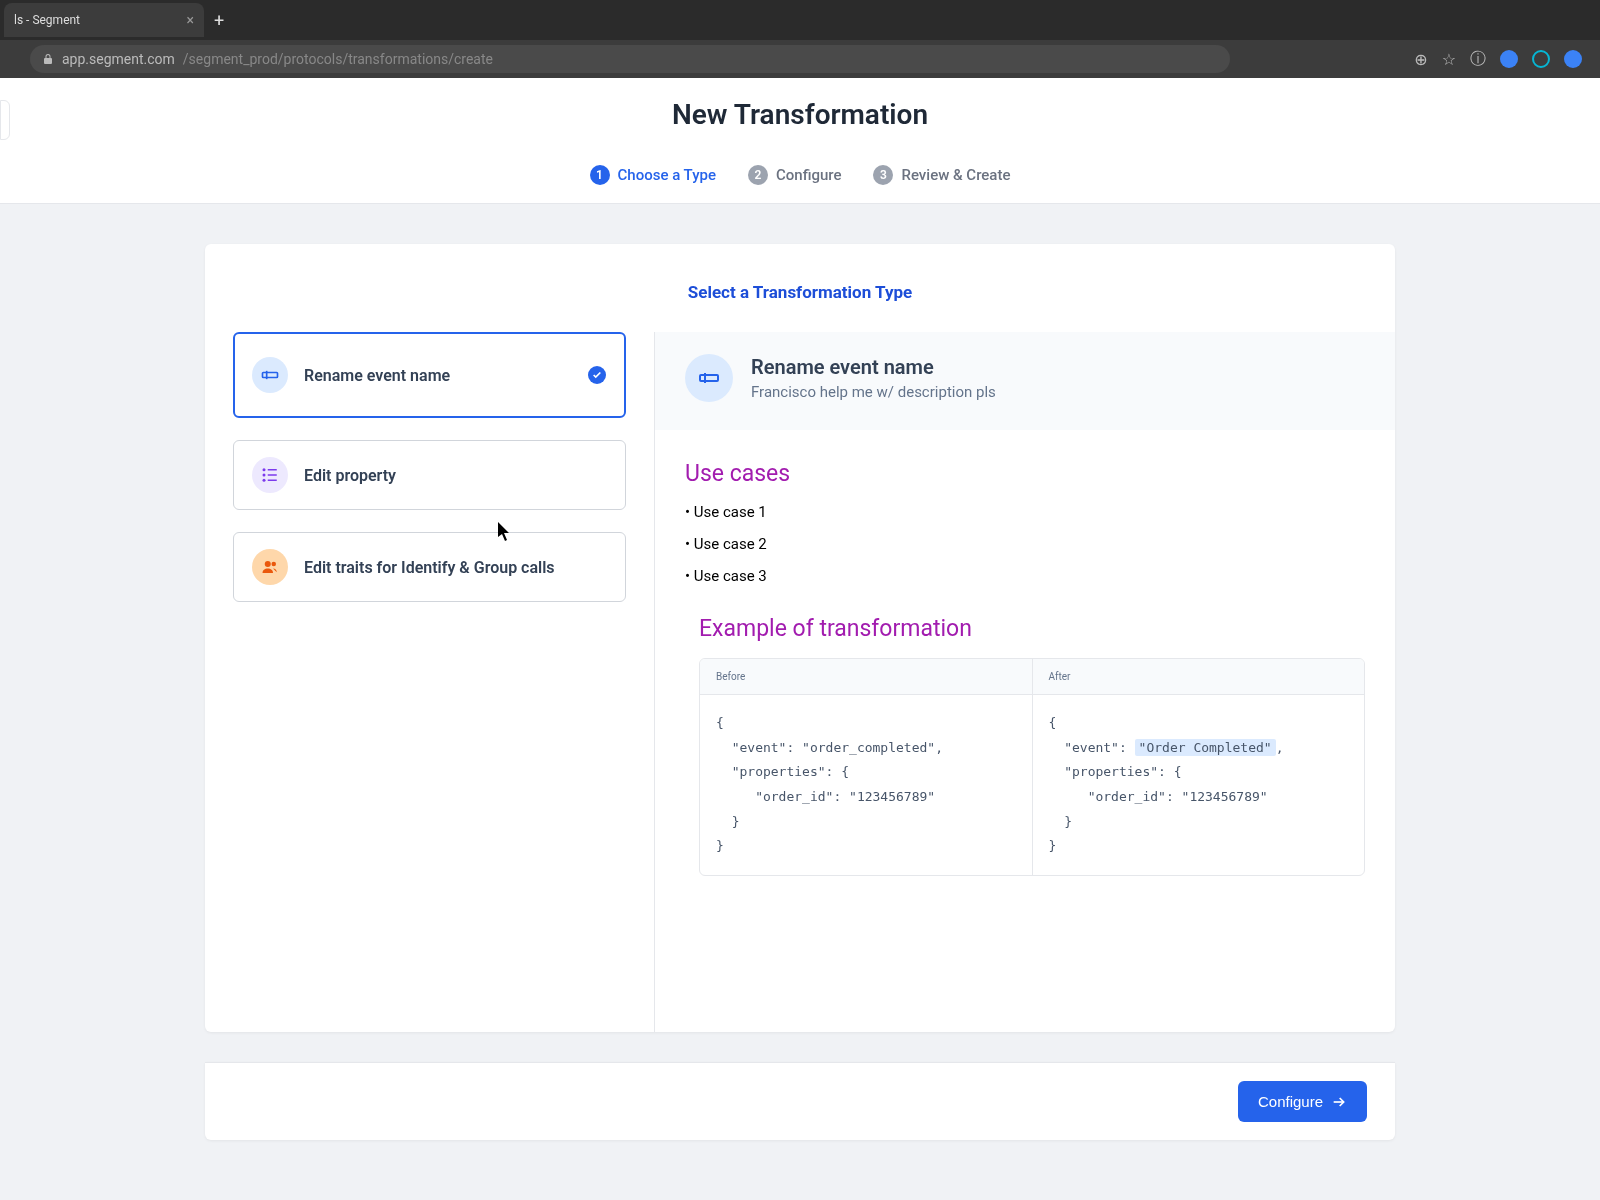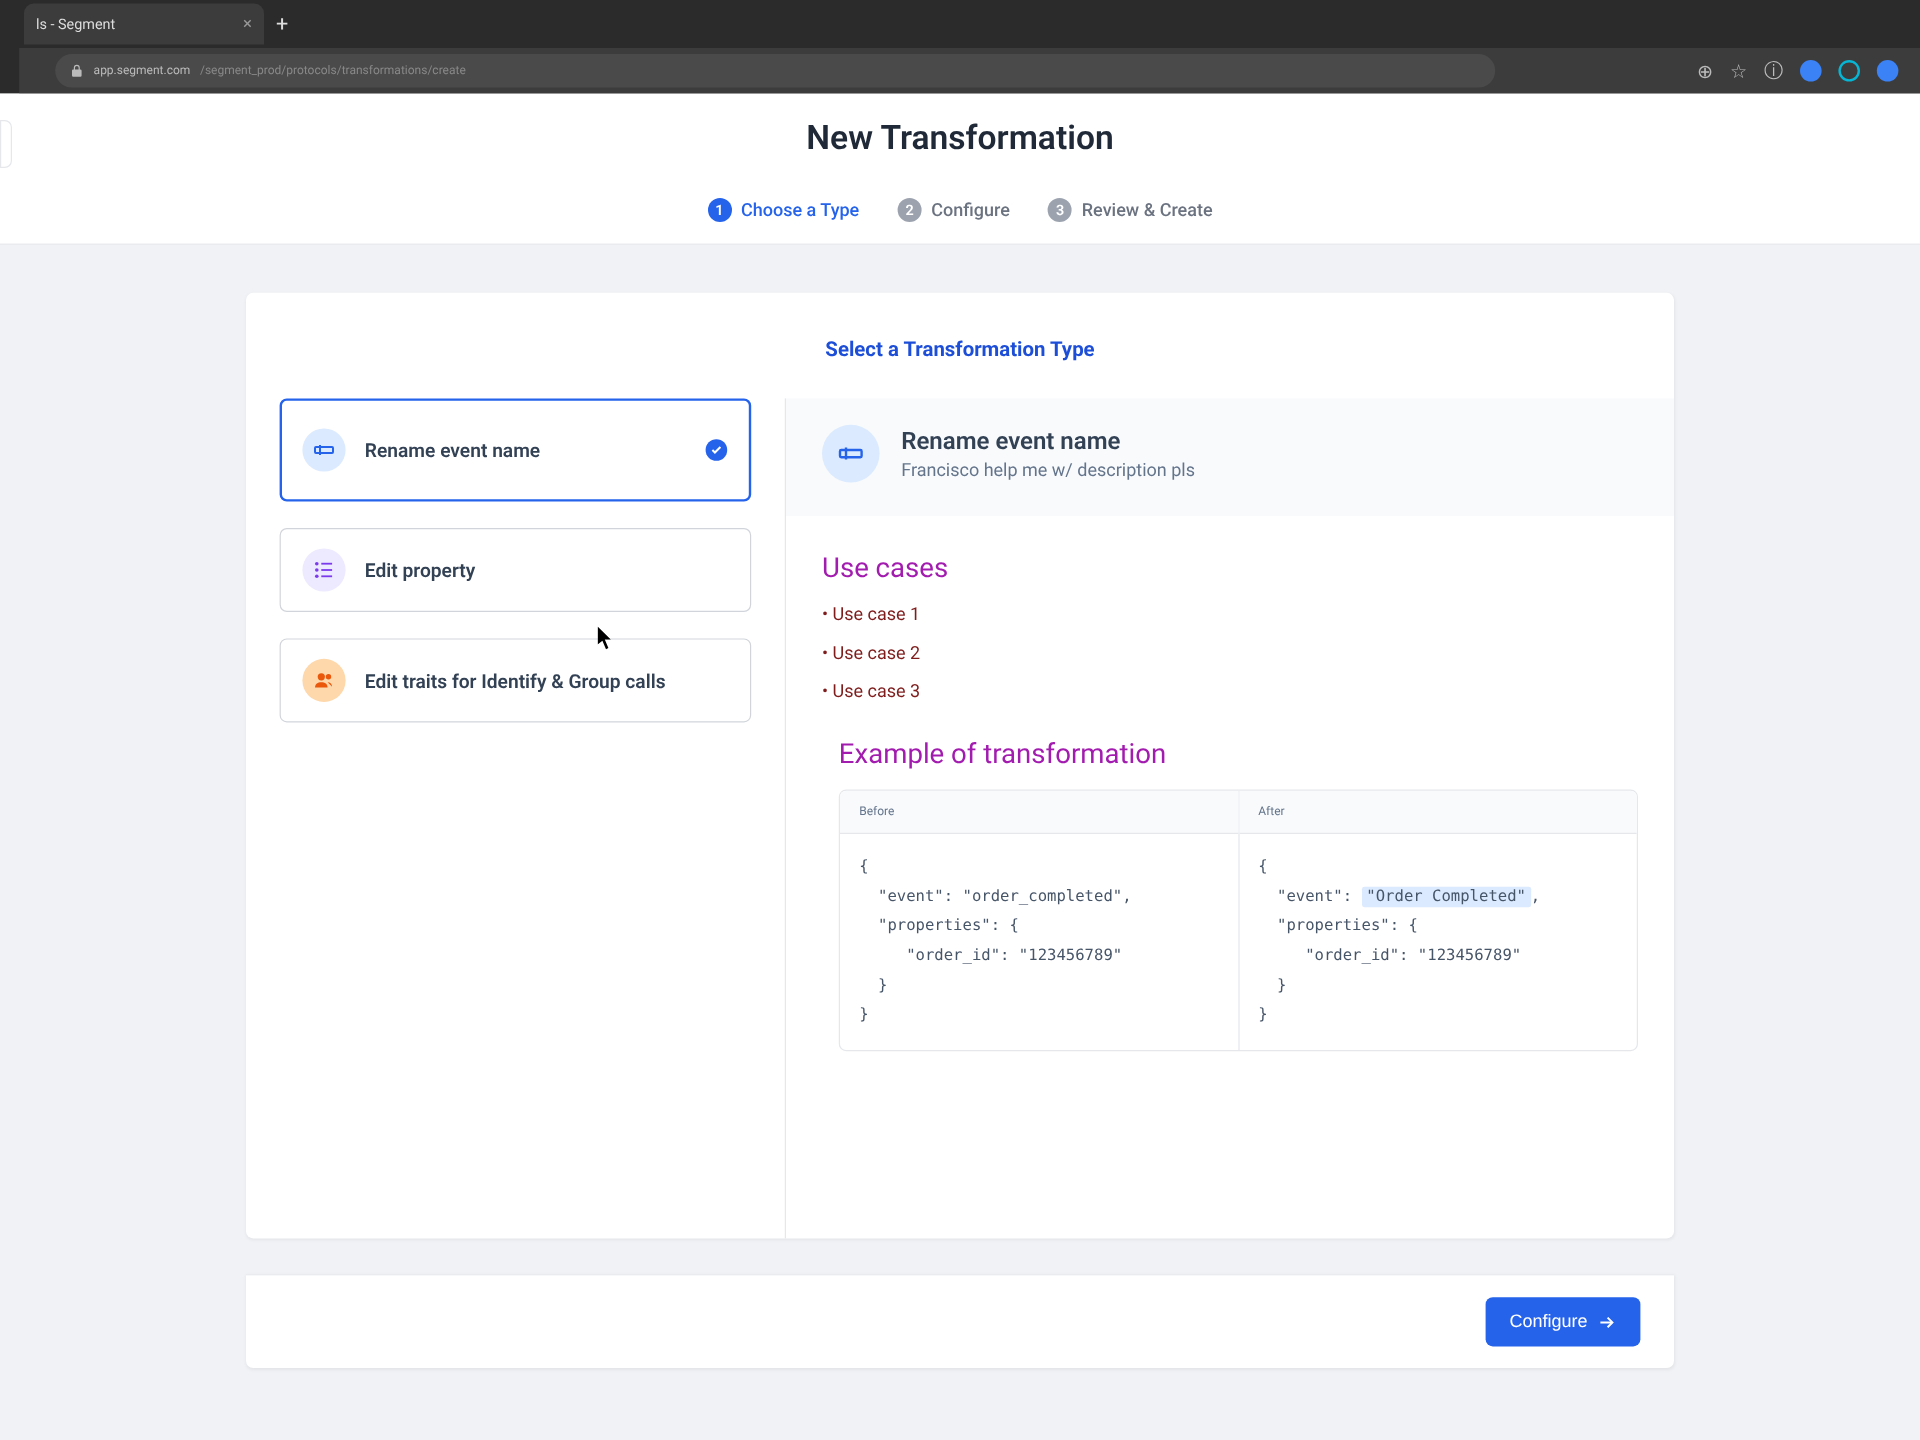--- a/index.html
+++ b/index.html
@@ -1,25 +1,25 @@
 <!DOCTYPE html>
 <html><head>
 <meta charset="utf-8">
 <style>
 * { margin: 0; padding: 0; box-sizing: border-box; }
 body { font-family: -apple-system, BlinkMacSystemFont, "Segoe UI", Roboto, sans-serif; background: #f0f2f5; width: 1600px; }
 
 
-.browser-chrome { background: #2b2b2b; padding-left: 16px; }
+.browser-chrome { background: #2b2b2b; }
 .tab-bar { display: flex; align-items: center; height: 40px; padding-left: 4px; }
 .tab { display: flex; align-items: center; justify-content: space-between; background: #3c3c3c; color: #ddd; height: 34px; width: 200px; padding: 0 10px; border-radius: 8px 8px 0 0; font-size: 12px; }
 .tab-close { font-size: 14px; color: #999; cursor: pointer; }
 .new-tab { color: #ddd; font-size: 18px; margin-left: 10px; cursor: pointer; }
 .addr-bar { display: flex; align-items: center; height: 38px; background: #3c3c3c; padding: 0 10px; gap: 10px; }
-.addr-field { flex: 1; display: flex; align-items: center; gap: 8px; background: #4a4a4a; border-radius: 16px; height: 28px; padding: 0 12px; color: #bbb; font-size: 10px; max-width: 1200px; margin-left: 20px; margin-right: auto; }
+.addr-field { flex: 1; display: flex; align-items: center; gap: 8px; background: #4a4a4a; border-radius: 16px; height: 28px; padding: 0 12px; color: #bbb; font-size: 14px; max-width: 1200px; margin-left: 20px; margin-right: auto; }
 .url-rest { color: #888; }
 .addr-icons { display: flex; align-items: center; gap: 14px; margin-right: 8px; }
 .addr-icons span { color: #bbb; font-size: 16px; cursor: pointer; }
 .circle-icon { width: 18px; height: 18px; border-radius: 50%; display: inline-block; }
 .icon-blue { background: #3b82f6; }
 .icon-teal { background: #06b6d4; border: 2px solid #06b6d4; background: transparent; }
 
 
 .app-header { background: white; border-bottom: 1px solid #e5e7eb; }
 .page-title { text-align: center; padding: 20px 0; font-size: 28px; font-weight: 600; color: #1f2937; }
@@ -51,21 +51,21 @@
 
 .detail-panel { flex: 1; }
 .detail-header { display: flex; align-items: center; gap: 18px; padding: 22px 30px 28px; background: #f8fafc; }
 .detail-icon { width: 48px; height: 48px; border-radius: 50%; background: #dbeafe; display: flex; align-items: center; justify-content: center; }
 .detail-title { font-size: 20px; font-weight: 600; color: #334155; }
 .detail-desc { font-size: 15px; color: #64748b; margin-top: 4px; }
 
 .detail-body { padding: 30px 30px 30px; }
 .section-h { font-size: 23px; font-weight: 400; color: #a21caf; margin-bottom: 16px; }
 .use-cases { list-style: none; }
-.use-cases li { font-size: 15px; color: #7f1d1d; margin-bottom: 14px; }
+.use-cases li { font-size: 15px; color: #000000; margin-bottom: 14px; }
 .use-cases li::before { content: "• "; }
 
 .example-section { margin-top: 30px; margin-left: 14px; }
 .code-compare { display: flex; border: 1px solid #e5e7eb; border-radius: 6px; margin-top: 16px; overflow: hidden; }
 .code-col { flex: 1; }
 .code-col:first-child { border-right: 1px solid #e5e7eb; }
 .code-header { background: #f8fafc; padding: 12px 16px; font-size: 10px; color: #64748b; border-bottom: 1px solid #e5e7eb; }
 .code-body { padding: 16px; font-family: "SF Mono", Monaco, monospace; font-size: 13px; color: #475569; line-height: 1.9; white-space: pre; }
 .code-body .hl { background: #dbeafe; padding: 1px 4px; border-radius: 2px; }
 

